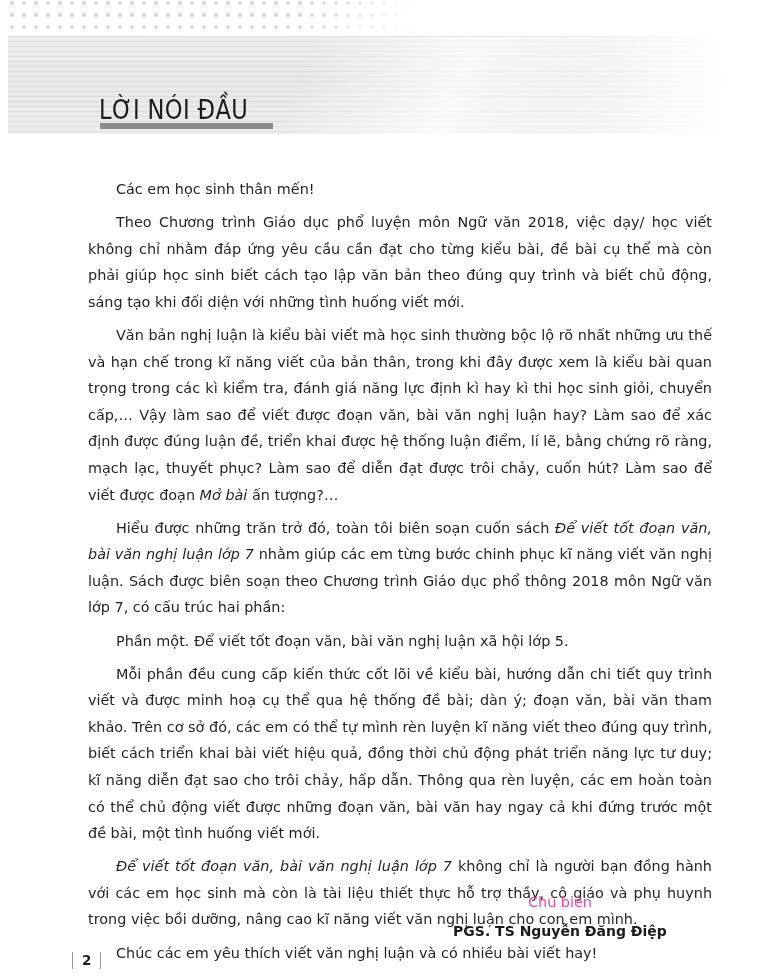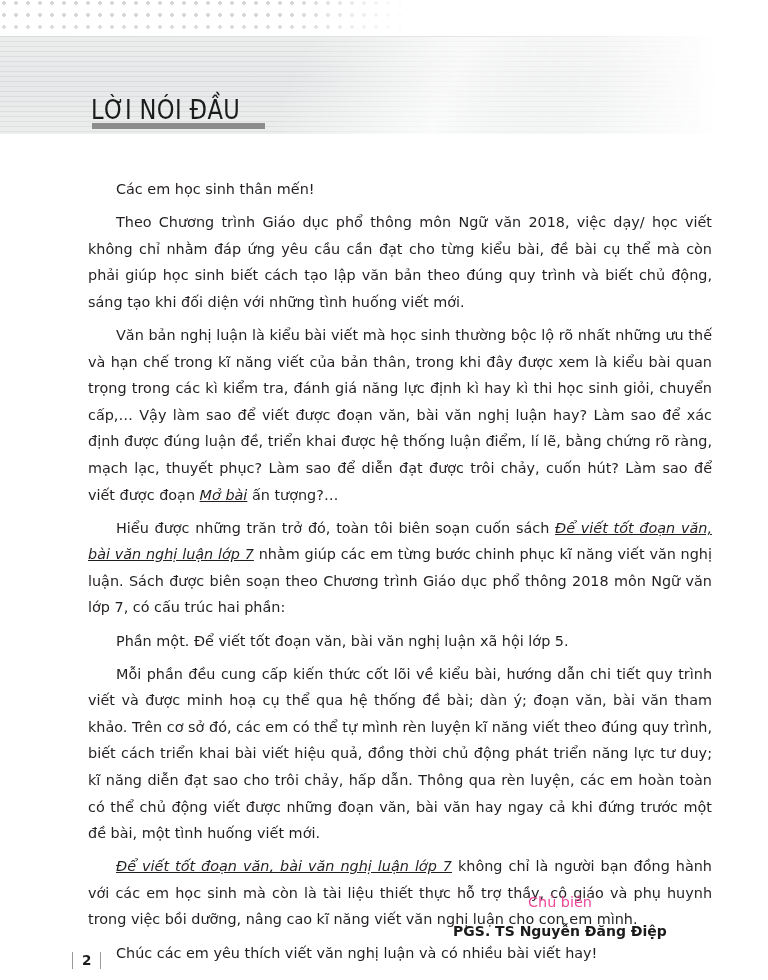--- a/index.html
+++ b/index.html
@@ -12,21 +12,21 @@
     height: 980px;
     position: relative;
     overflow: hidden;
     font-family: "DejaVu Sans", "Liberation Sans", sans-serif;
     color: #231f20;
   }
 
   
   .header {
     position: absolute;
-    left: 0;
+    left: 8px;
     top: 0;
     width: 656px;
     height: 150px;
   }
 
   
   .dot-grid {
     position: absolute;
     left: 0;
     top: 0;
@@ -121,21 +121,21 @@
     font-size: 14.4px;
     line-height: 26.6px;
     text-align: justify;
     text-justify: inter-word;
     color: #231f20;
     -webkit-hyphens: none;
     hyphens: none;
   }
   p.para.indent { text-indent: 28px; }
   p.para + p.para { margin-top: 6.5px; }
-  .it { font-style: italic; text-decoration: underline; }
+  .it { font-style: italic; }
 
   
   p.part-line {
     text-align: left;
     text-indent: 28px;
   }
 
   
   .signature {
     position: absolute;
@@ -189,21 +189,21 @@
   <div class="ribbon-sheen"></div>
   <div class="ribbon-edge-top"></div>
   <h1 class="page-heading">LỜI NÓI ĐẦU</h1>
   <div class="heading-rule"></div>
 </div>
 
 <div class="content">
 
   <p class="para part-line">Các em học sinh thân mến!</p>
 
-  <p class="para indent">Theo Chương trình Giáo dục phổ thông môn Ngữ văn 2018, việc dạy/ học viết không chỉ nhằm đáp ứng yêu cầu cần đạt cho từng kiểu bài, đề bài cụ thể mà còn phải giúp học sinh biết cách tạo lập văn bản theo đúng quy trình và biết chủ động, sáng tạo khi đối diện với những tình huống viết mới.</p>
+  <p class="para indent">Theo Chương trình Giáo dục phổ luyện môn Ngữ văn 2018, việc dạy/ học viết không chỉ nhằm đáp ứng yêu cầu cần đạt cho từng kiểu bài, đề bài cụ thể mà còn phải giúp học sinh biết cách tạo lập văn bản theo đúng quy trình và biết chủ động, sáng tạo khi đối diện với những tình huống viết mới.</p>
 
   <p class="para indent"><span>Văn bản nghị luận là kiểu bài viết mà học sinh thường bộc lộ rõ nhất những ưu thế và hạn chế trong kĩ năng viết của bản thân, trong khi đây được xem là kiểu bài quan trọng trong các kì kiểm tra, đánh giá năng lực định kì hay kì thi học sinh giỏi, chuyển cấp,… Vậy làm sao để viết được đoạn văn, bài văn nghị luận hay? Làm sao để xác định được đúng luận đề, triển khai được hệ thống luận điểm, lí lẽ, bằng chứng rõ ràng, mạch lạc, thuyết phục? Làm sao để diễn đạt được trôi chảy, cuốn hút? Làm sao để viết được đoạn </span><span class="it">Mở bài</span><span> ấn tượng?…</span></p>
 
   <p class="para indent"><span>Hiểu được những trăn trở đó, toàn tôi biên soạn cuốn sách </span><span class="it">Để viết tốt đoạn văn, bài văn nghị luận lớp 7</span><span> nhằm giúp các em từng bước chinh phục kĩ năng viết văn nghị luận. Sách được biên soạn theo Chương trình Giáo dục phổ thông 2018 môn Ngữ văn lớp 7, có cấu trúc hai phần:</span></p>
 
   <p class="para part-line">Phần một. Để viết tốt đoạn văn, bài văn nghị luận xã hội lớp 5.</p>
 
 
   <p class="para indent">Mỗi phần đều cung cấp kiến thức cốt lõi về kiểu bài, hướng dẫn chi tiết quy trình viết và được minh hoạ cụ thể qua hệ thống đề bài; dàn ý; đoạn văn, bài văn tham khảo. Trên cơ sở đó, các em có thể tự mình rèn luyện kĩ năng viết theo đúng quy trình, biết cách triển khai bài viết hiệu quả, đồng thời chủ động phát triển năng lực tư duy; kĩ năng diễn đạt sao cho trôi chảy, hấp dẫn. Thông qua rèn luyện, các em hoàn toàn có thể chủ động viết được những đoạn văn, bài văn hay ngay cả khi đứng trước một đề bài, một tình huống viết mới.</p>
 

